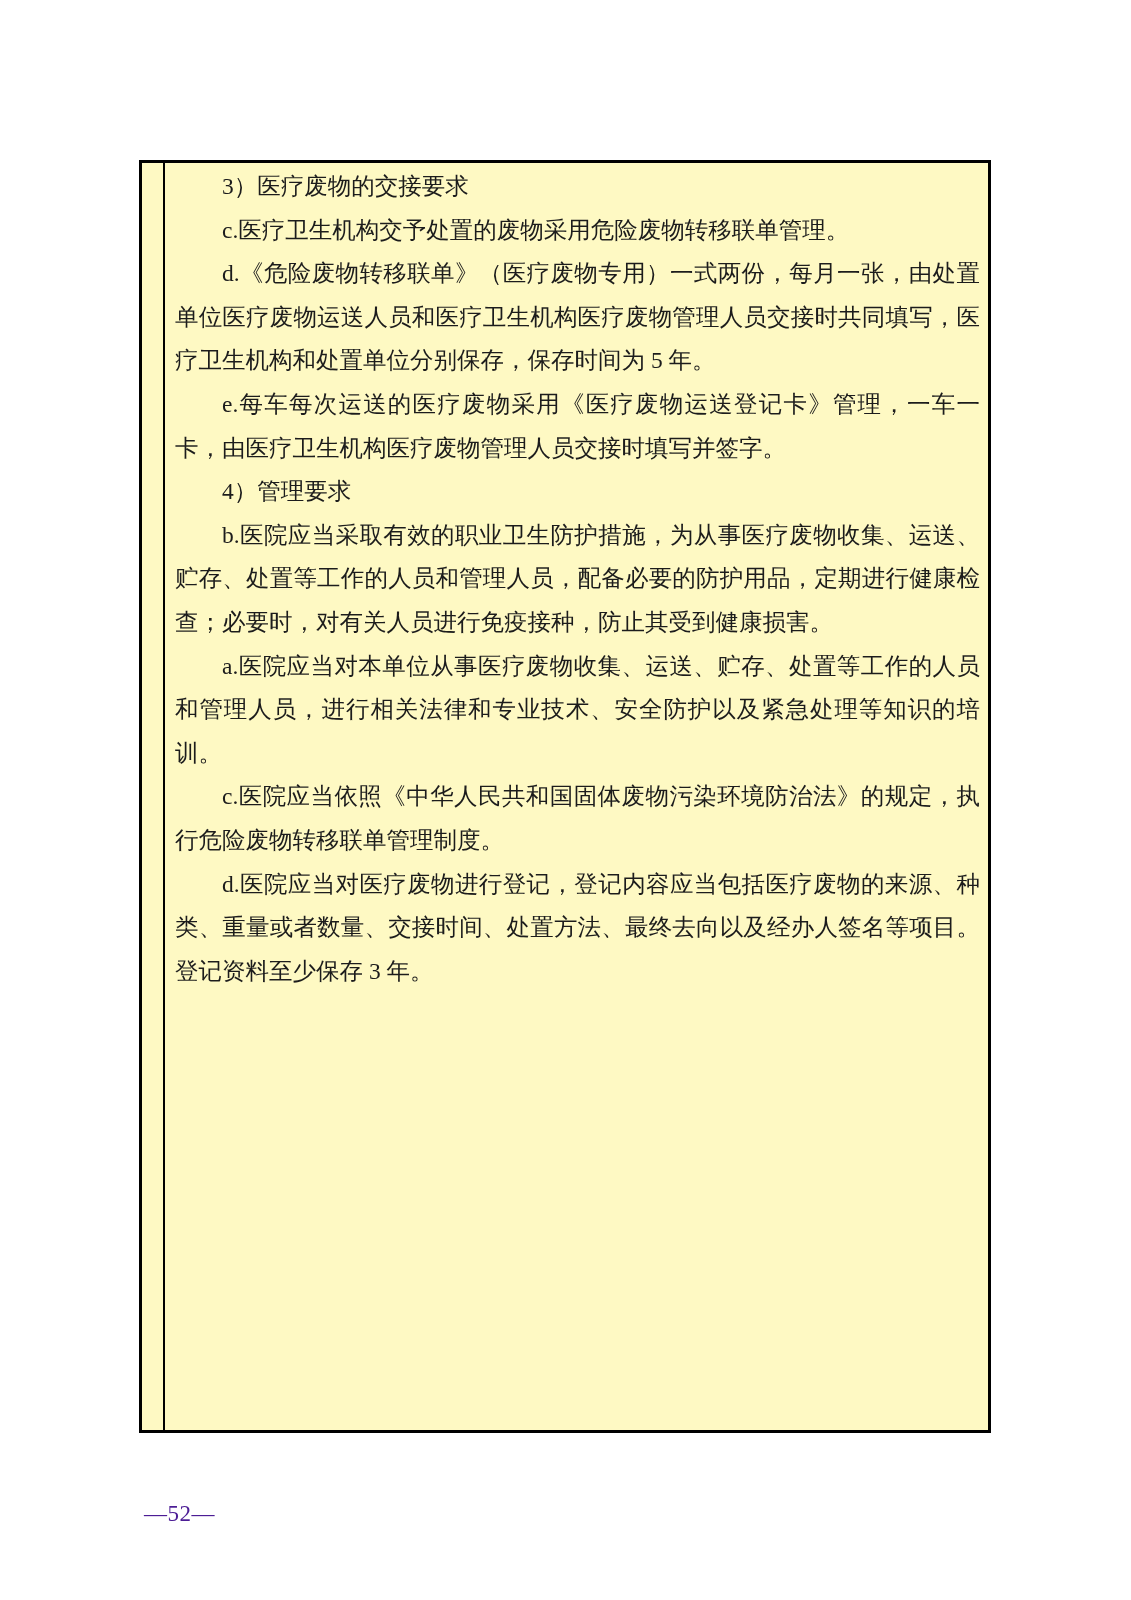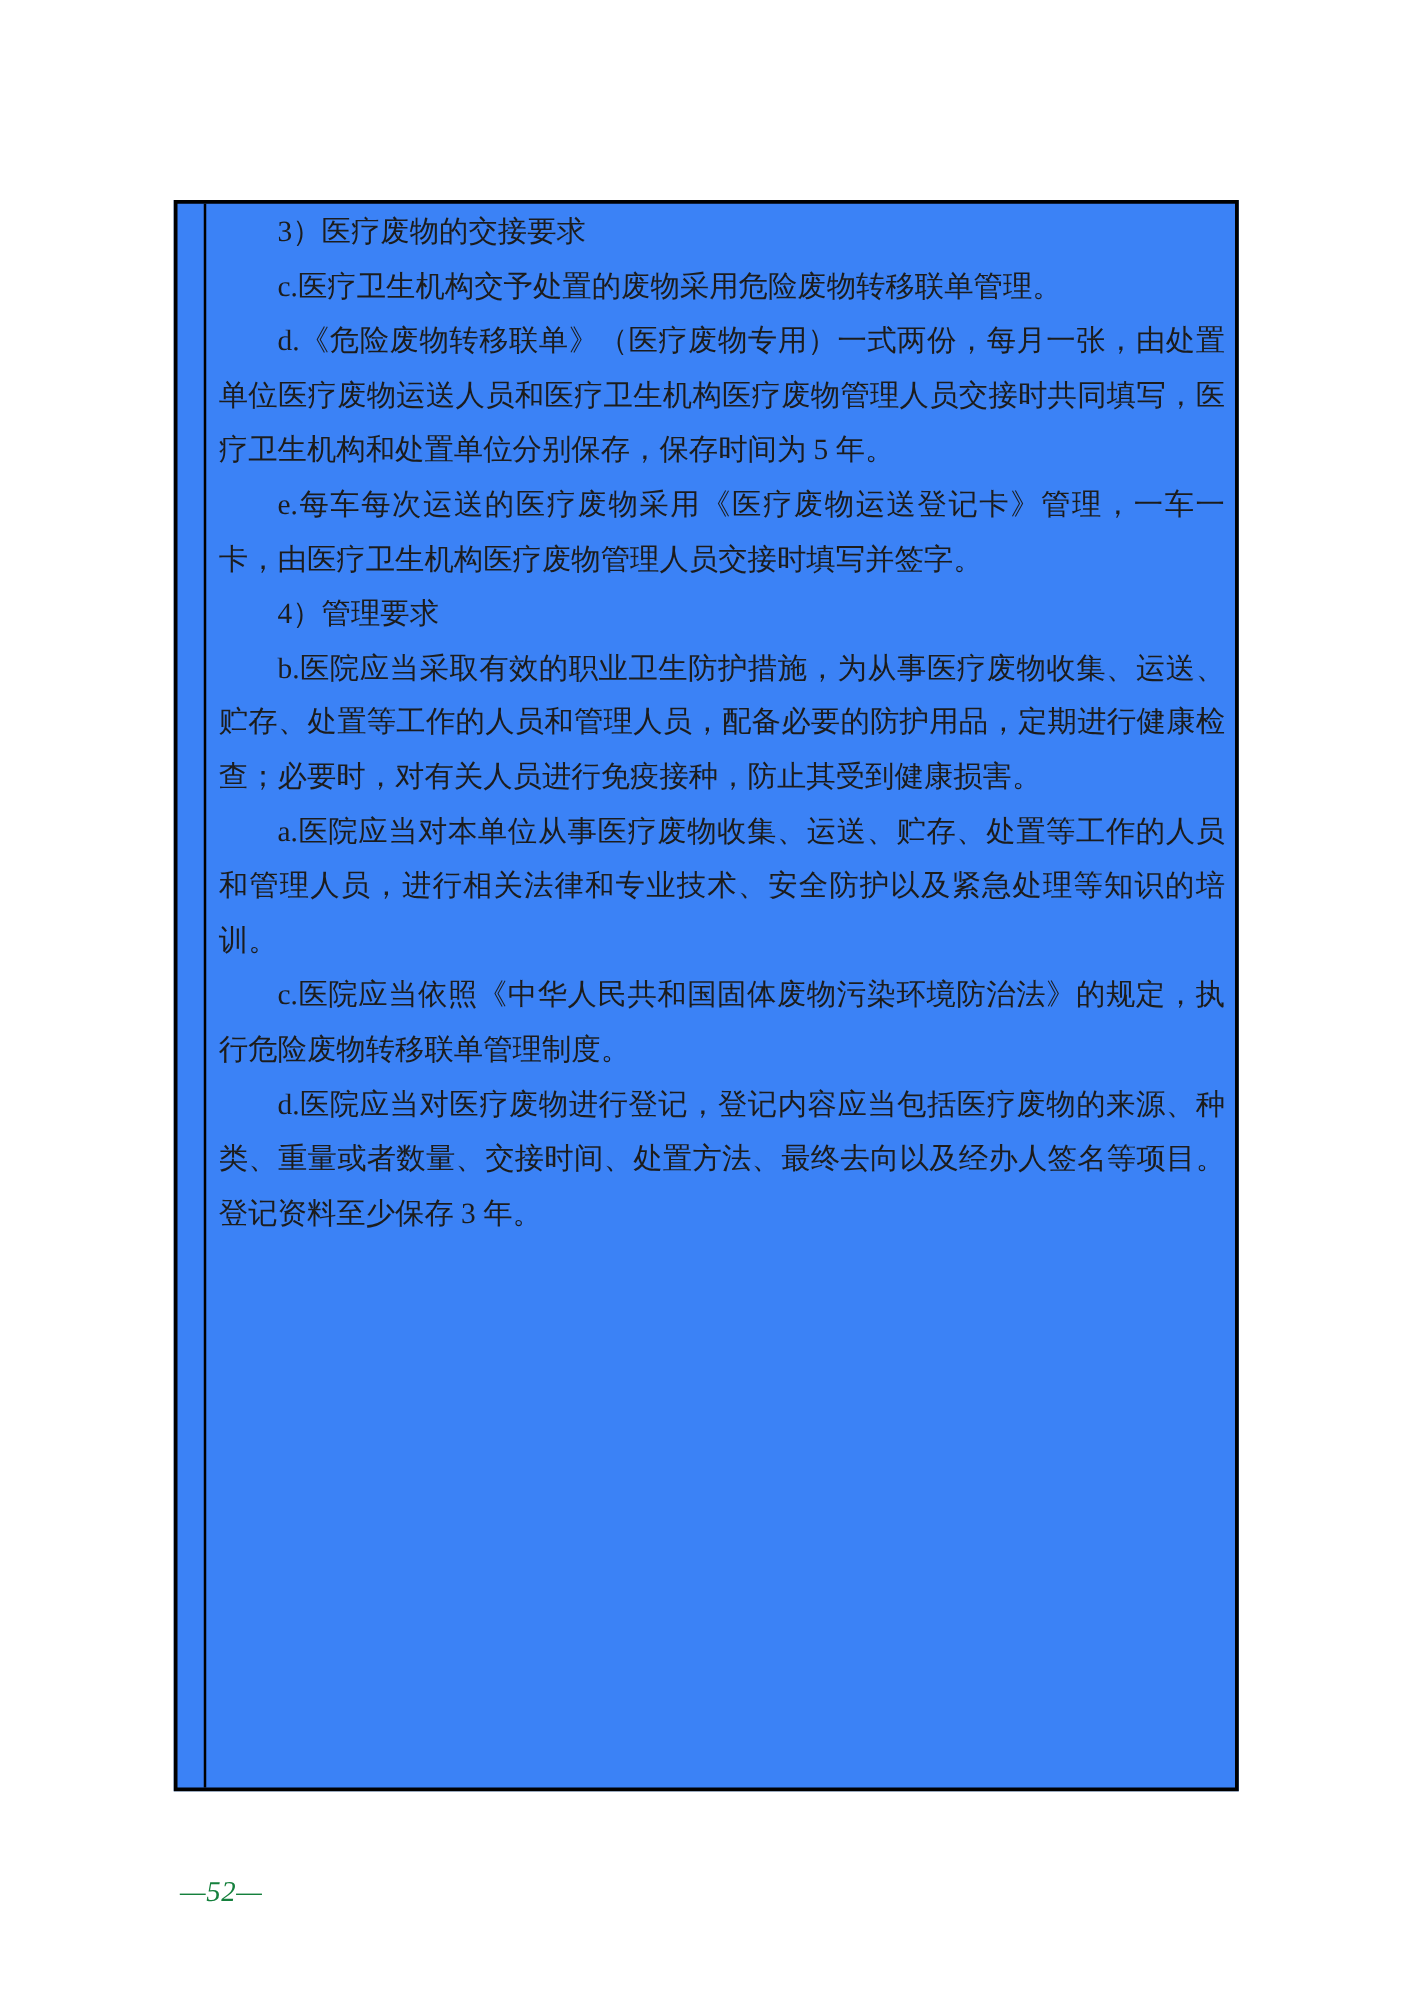--- a/index.html
+++ b/index.html
@@ -15,21 +15,21 @@
   }
   .doc-table {
     position: absolute;
     left: 139px;
     top: 160px;
     width: 852px;
     height: 1273px;
     border: 3px solid #000000;
     box-sizing: border-box;
     display: flex;
-    background: #3b82f6;
+    background: #fef9c3;
   }
   .left-col {
     flex: none;
     width: 21px;
     border-right: 2px solid #000000;
   }
   .main-cell {
     flex: 1;
     padding: 2px 8px 0 10px;
     overflow: hidden;
@@ -42,23 +42,22 @@
     text-align: justify;
     text-indent: 2em;
     word-break: break-all;
   }
   .page-number {
     position: absolute;
     left: 144px;
     top: 1499px;
     font-size: 23px;
     line-height: 30px;
-    color: #15803d;
+    color: #4c1d95;
     letter-spacing: 0.5px;
-    font-style: italic;
   }
 </style>
 </head>
 <body>
 
 <div class="doc-table">
   <div class="left-col"></div>
   <div class="main-cell" id="doc-body">
       <p class="para">3）医疗废物的交接要求</p>
       <p class="para">c.医疗卫生机构交予处置的废物采用危险废物转移联单管理。</p>

